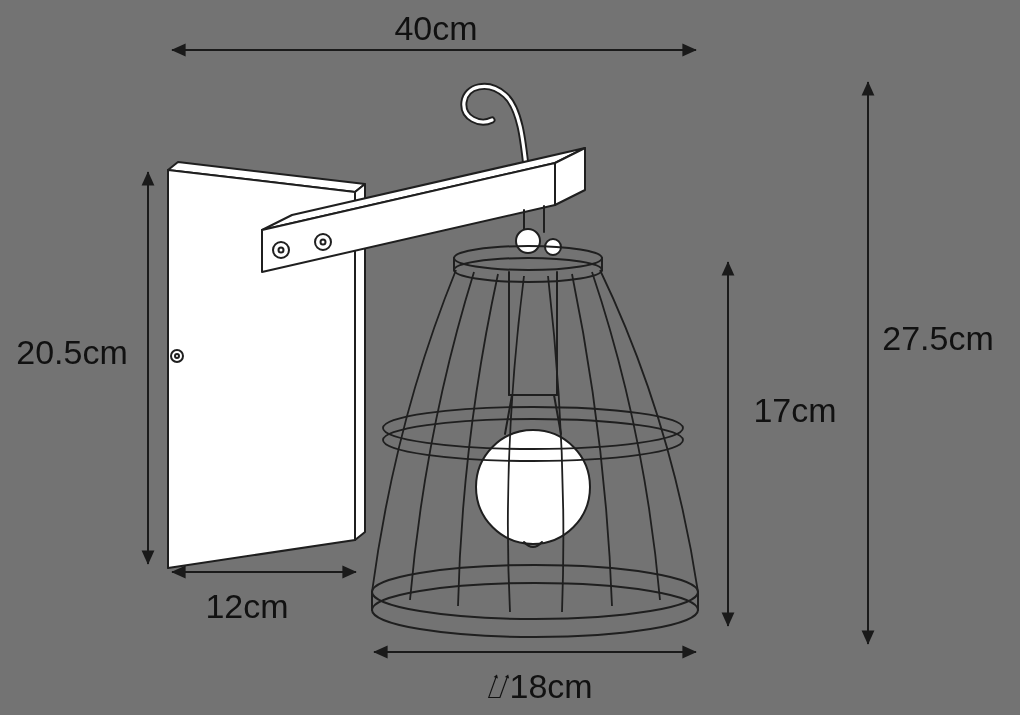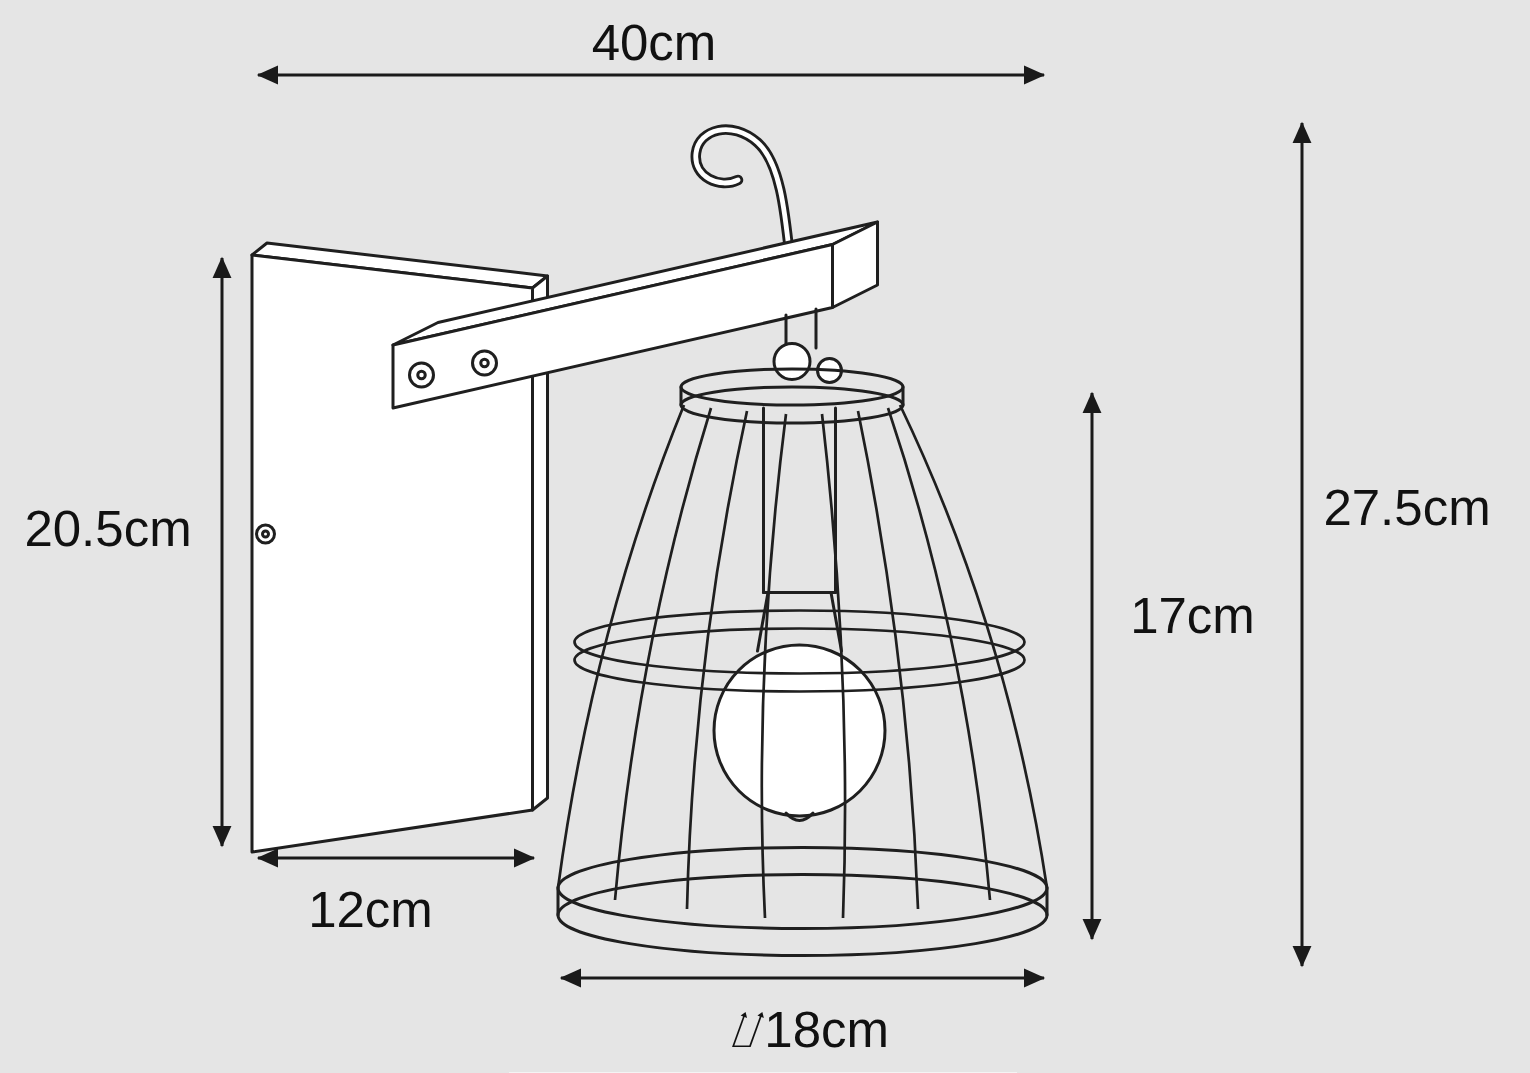--- a/index.html
+++ b/index.html
@@ -1,16 +1,16 @@
 <!DOCTYPE html>
 <html><head>
 <meta charset="utf-8">
 <style>
   html,body{margin:0;padding:0;background:#ffffff;}
-  .canvas{position:relative;width:1020px;height:715px;background:#e5e5e5;overflow:hidden;}
+  .canvas{position:relative;width:1020px;height:715px;background:#737373;overflow:hidden;}
   svg{display:block;}
   .dim-label{
     font-family:"Liberation Sans","DejaVu Sans",sans-serif;
     font-size:34px;
     fill:#111111;
   }
   .lamp-line{stroke:#1f1f1f;stroke-width:2;fill:none;stroke-linecap:round;stroke-linejoin:round;}
   .lamp-fill{stroke:#1f1f1f;stroke-width:2;fill:#ffffff;stroke-linejoin:round;}
   .rib{stroke:#1f1f1f;stroke-width:1.8;fill:none;}
   .dim-line{stroke:#1a1a1a;stroke-width:2;fill:none;}

